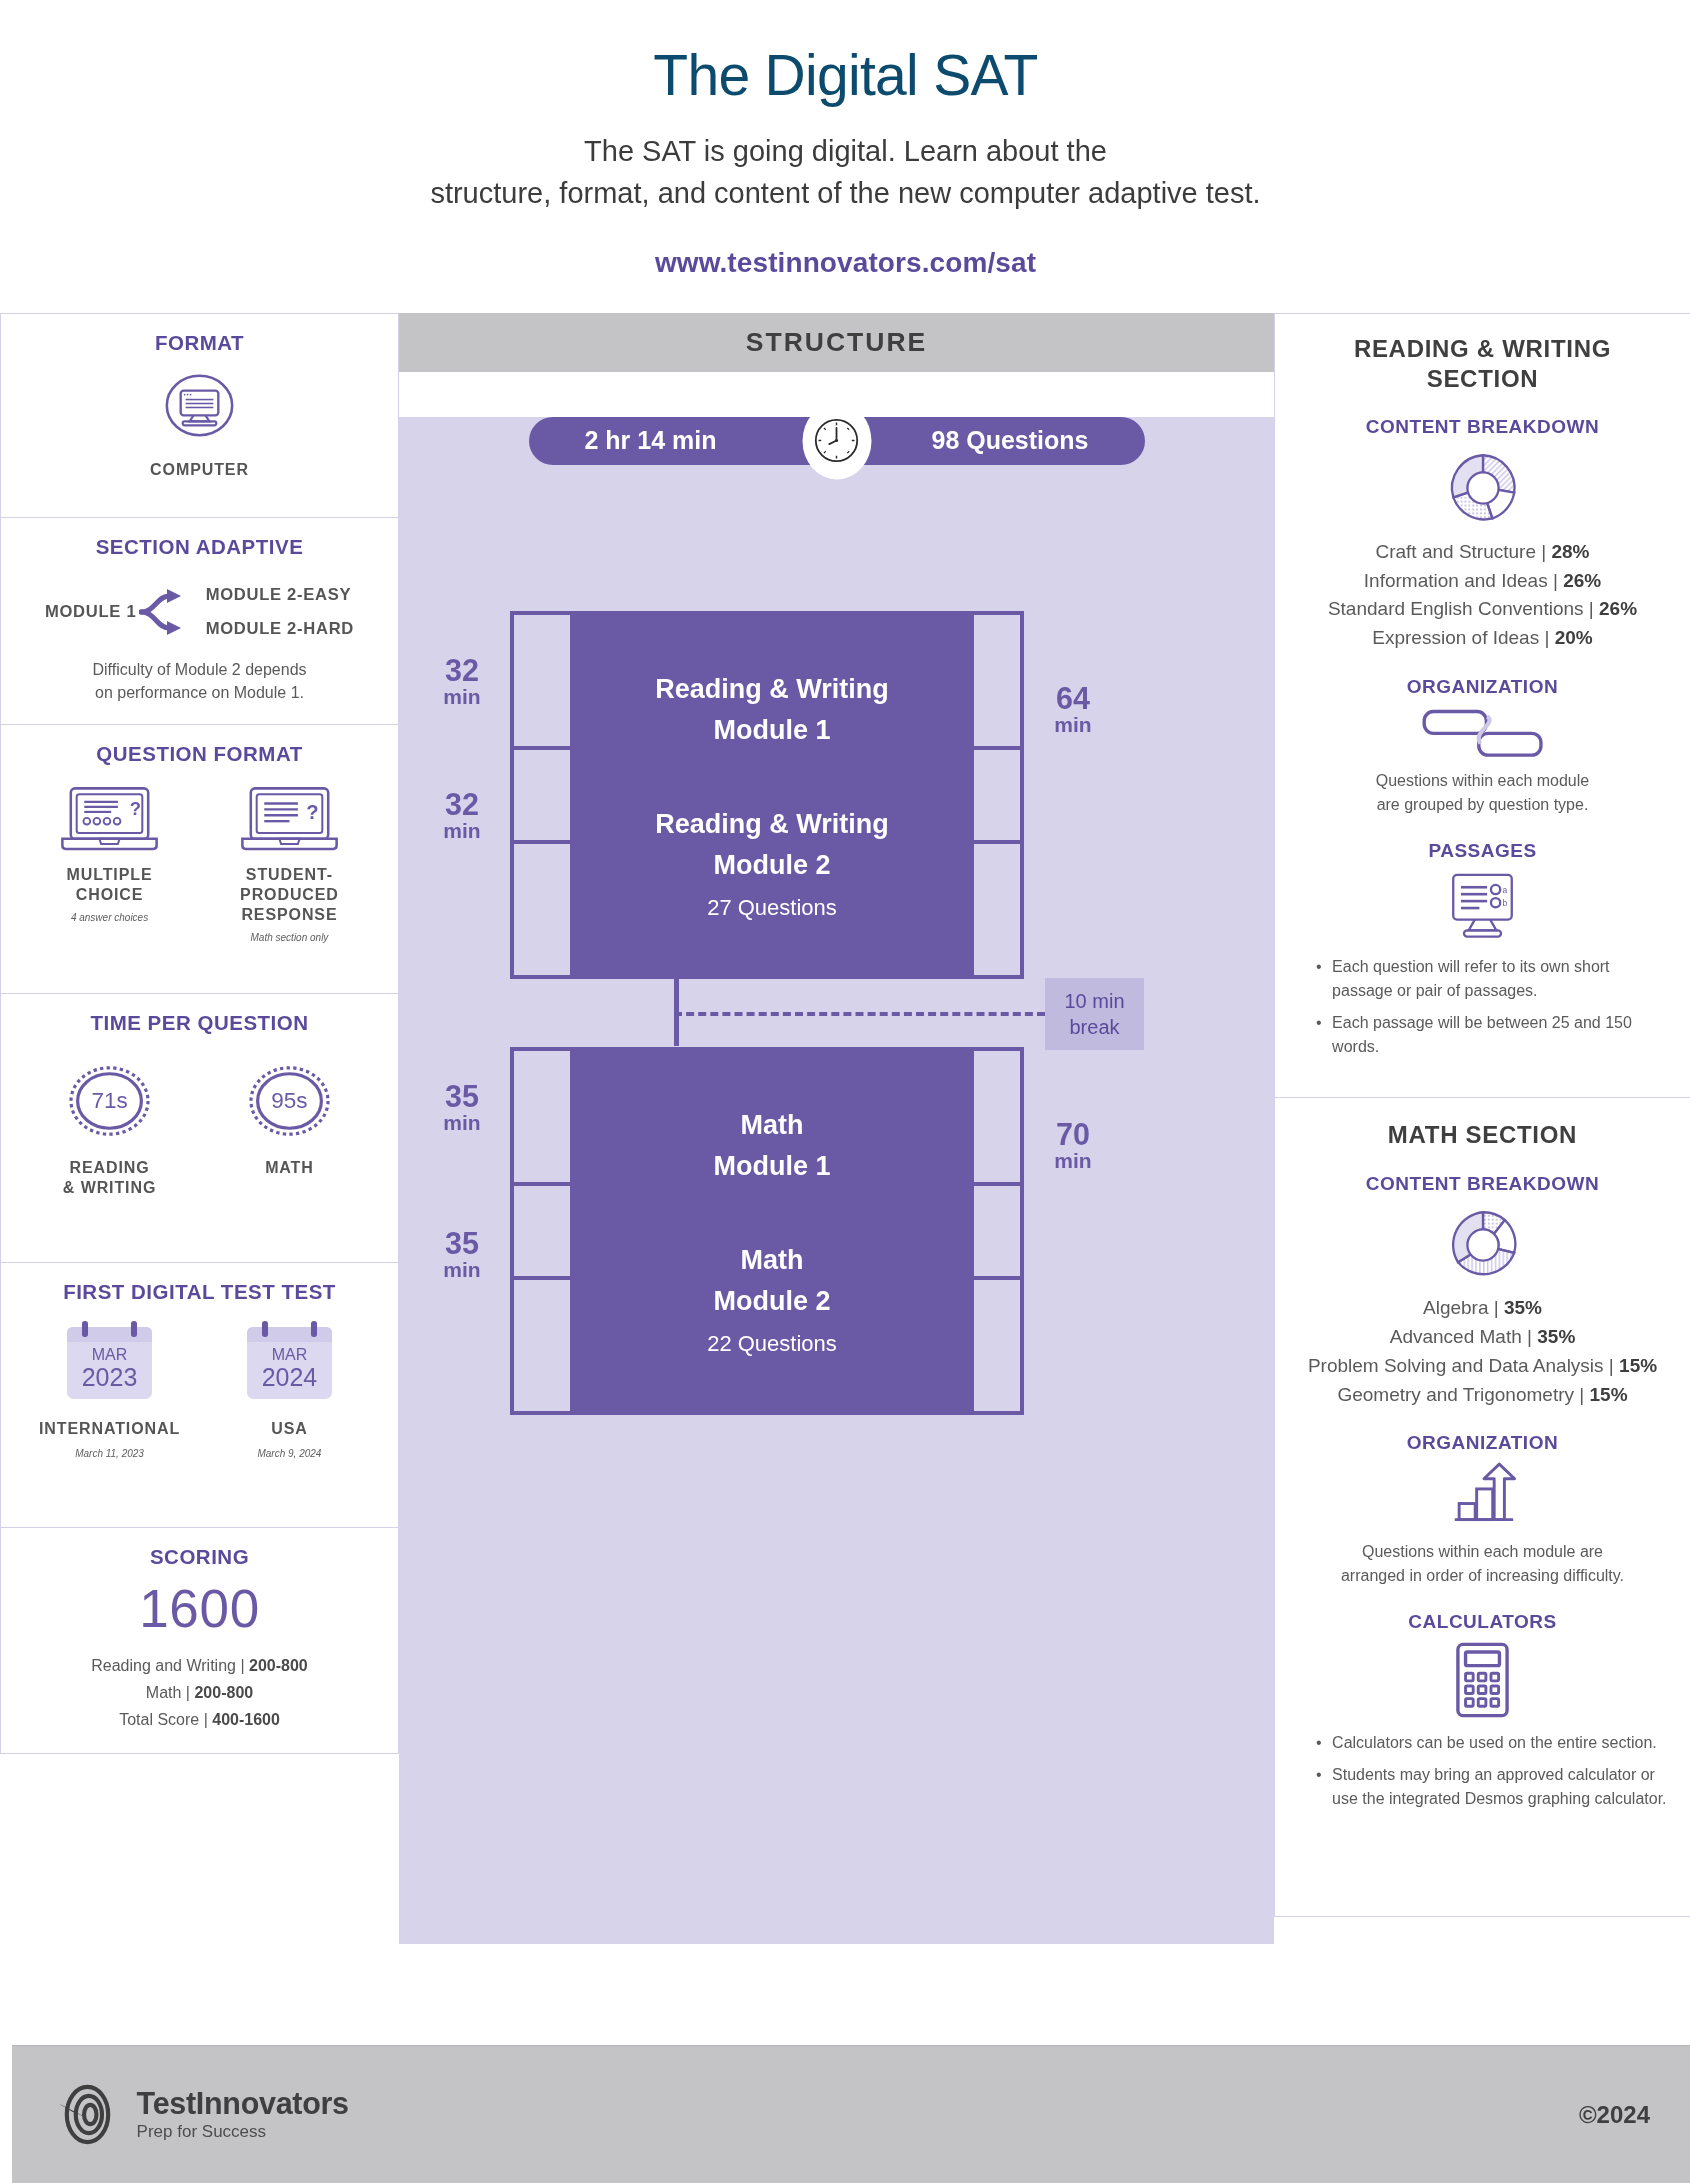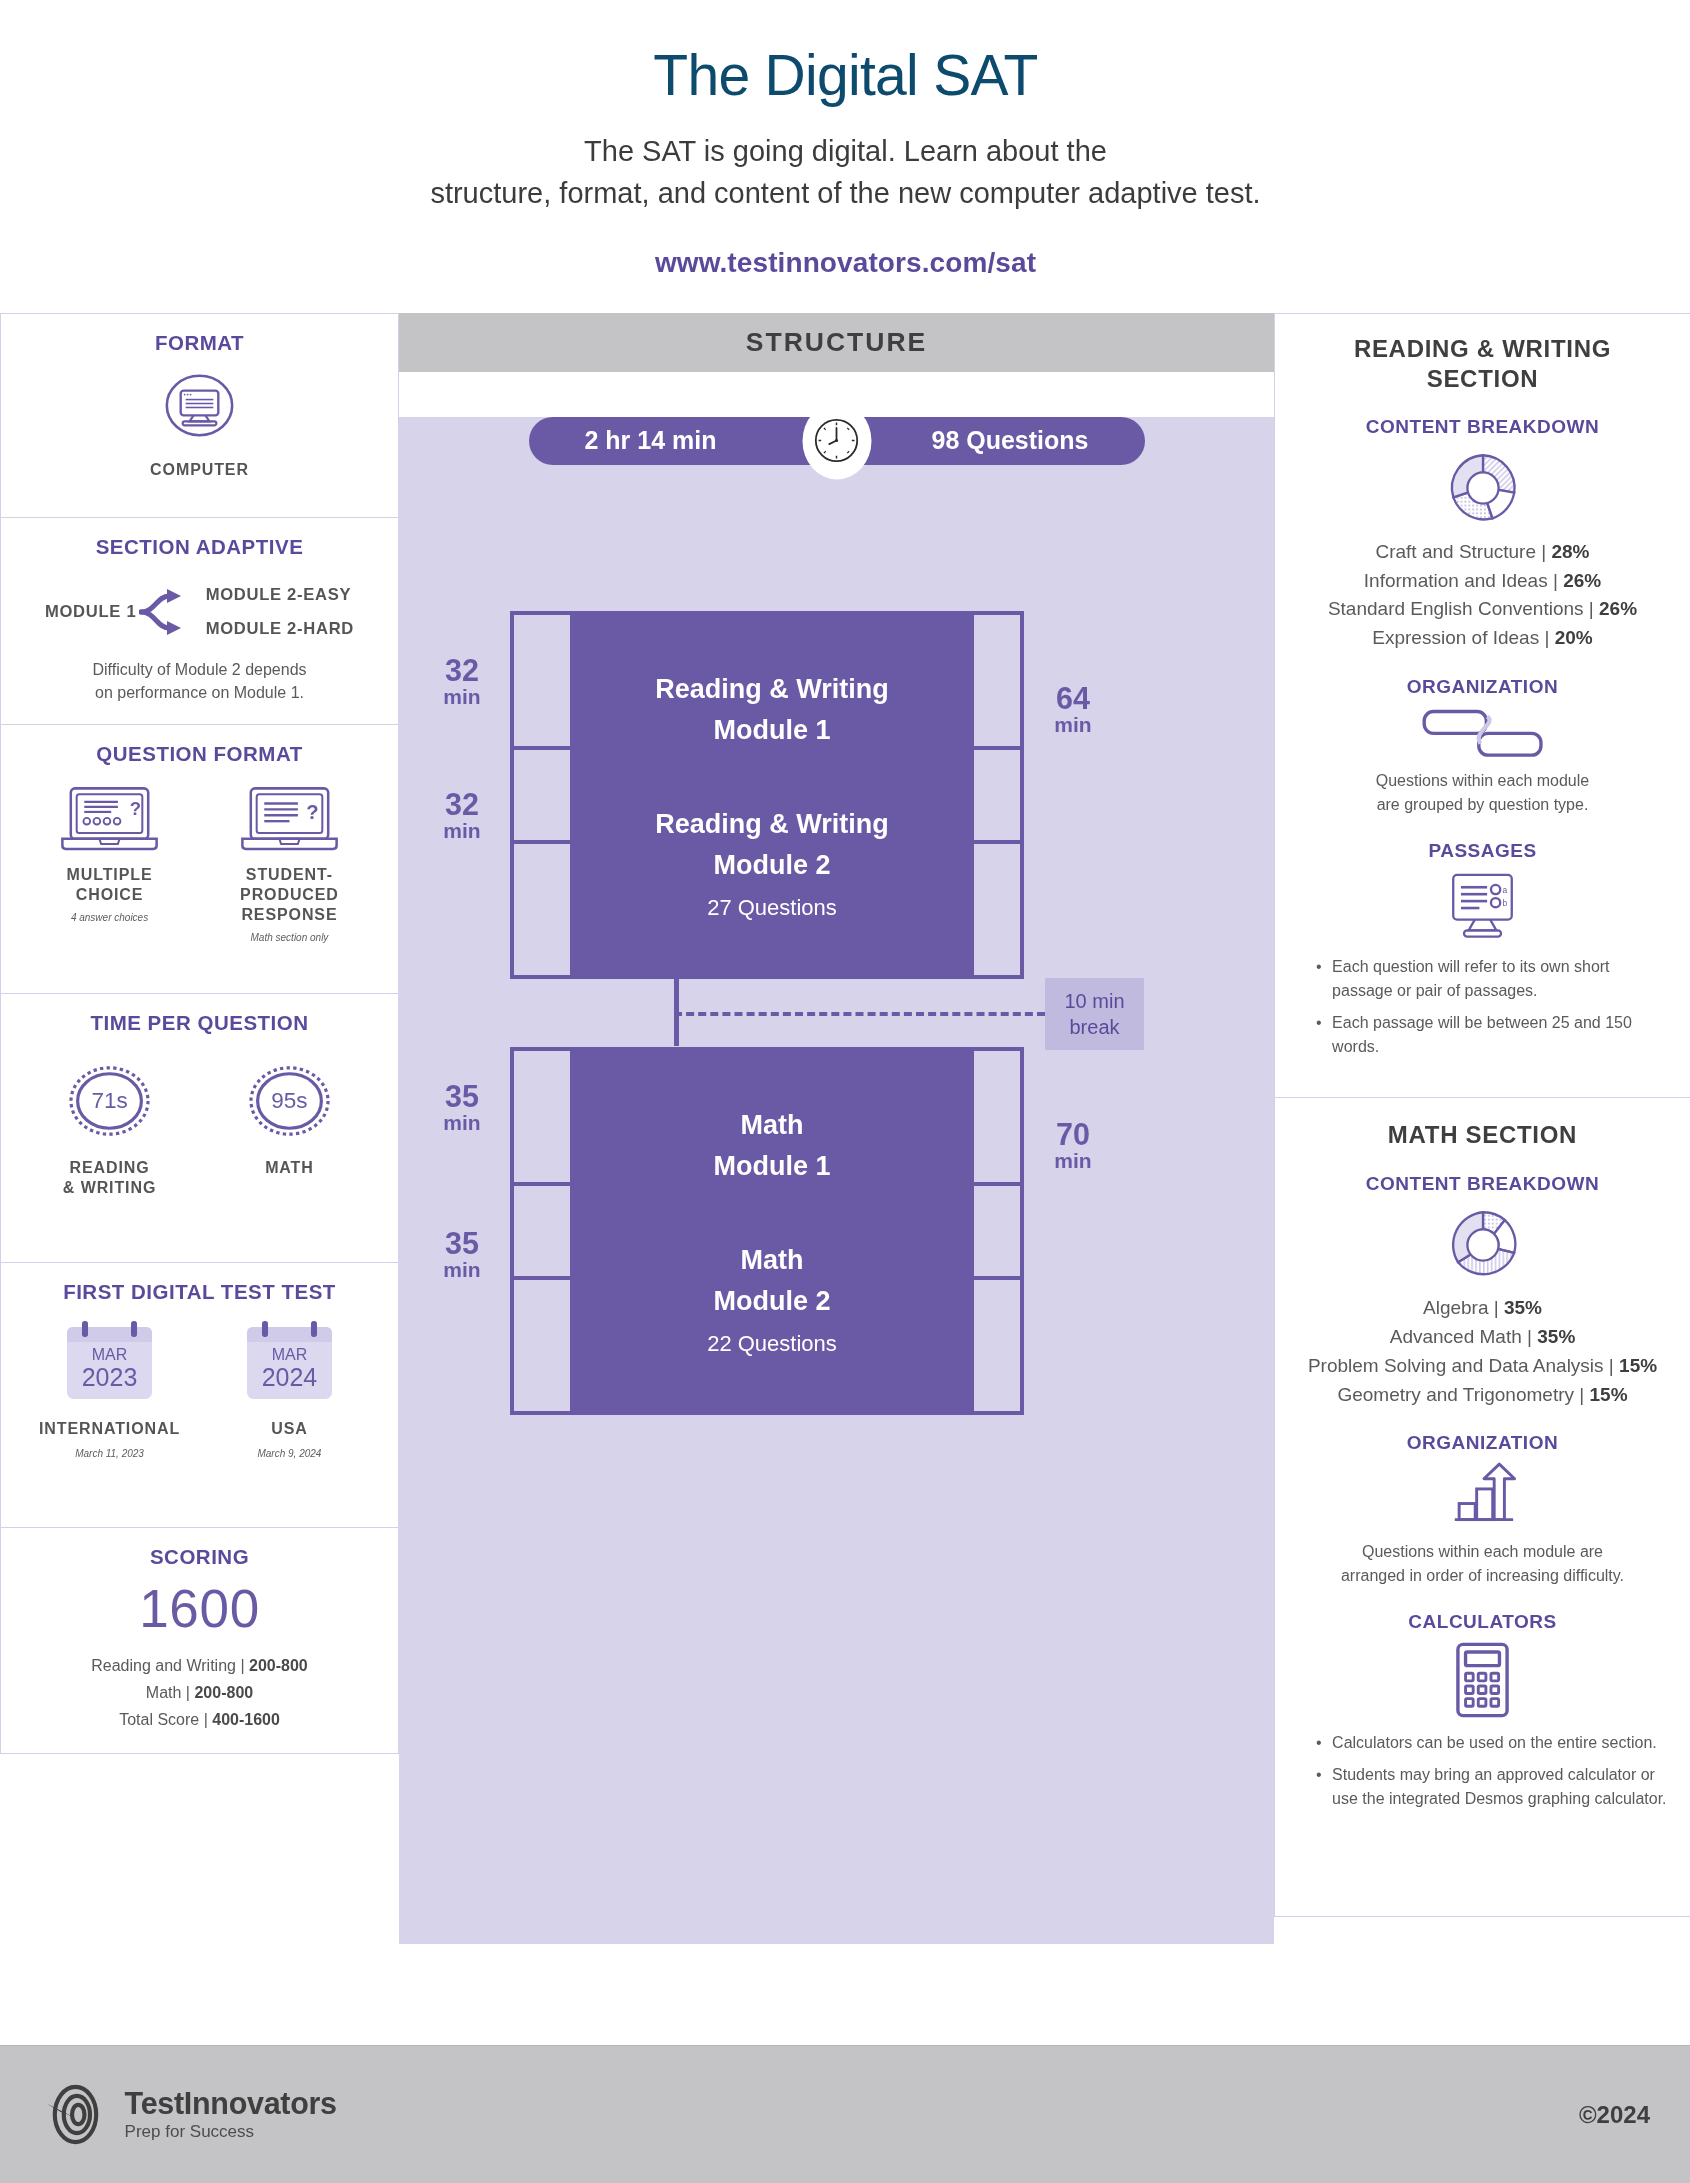--- a/index.html
+++ b/index.html
@@ -172,21 +172,21 @@
   }
   .rt-list { font-size: 19px; color:#5a5a5a; line-height:1.52; text-align:center; margin-top: 10.6px; }
   .rt-list b { color:#3f3f3f; }
   .rt-para { font-size: 16px; color:#5a5a5a; line-height:1.5; text-align:center; margin-top: 10.6px; }
   .rt-bullets { font-size:16px; color:#5a5a5a; line-height:1.5; text-align:left; margin: 12px 0 0 22.5px; }
   .rt-bullets li { margin-bottom: 8px; list-style: none; position:relative; padding-left: 16px; }
   .rt-bullets li:before { content:"•"; position:absolute; left:0; }
 
   
   .footer {
-    position:absolute; left:0; right:0; bottom:0; height: 138px;
+    position:absolute; left:12px; right:0; bottom:0; height: 138px;
     background:#c4c3c6; display:flex; align-items:center; justify-content:space-between;
     padding: 0 41px;
     border-top: 1.3px solid #b6b5b8;
   }
   .brand { display:flex; align-items:center; gap: 14.6px; }
   .brand-txt .n { font-size: 30.5px; font-weight:bold; color:#3f3f3f; line-height:1.05; letter-spacing:-0.3px; }
   .brand-txt .s { font-size: 17px; color:#4d4d4d; line-height:1.2; margin-top:2.7px; }
   .copy { font-size: 24px; font-weight:bold; color:#3f3f3f; }
 </style>
 </head>

